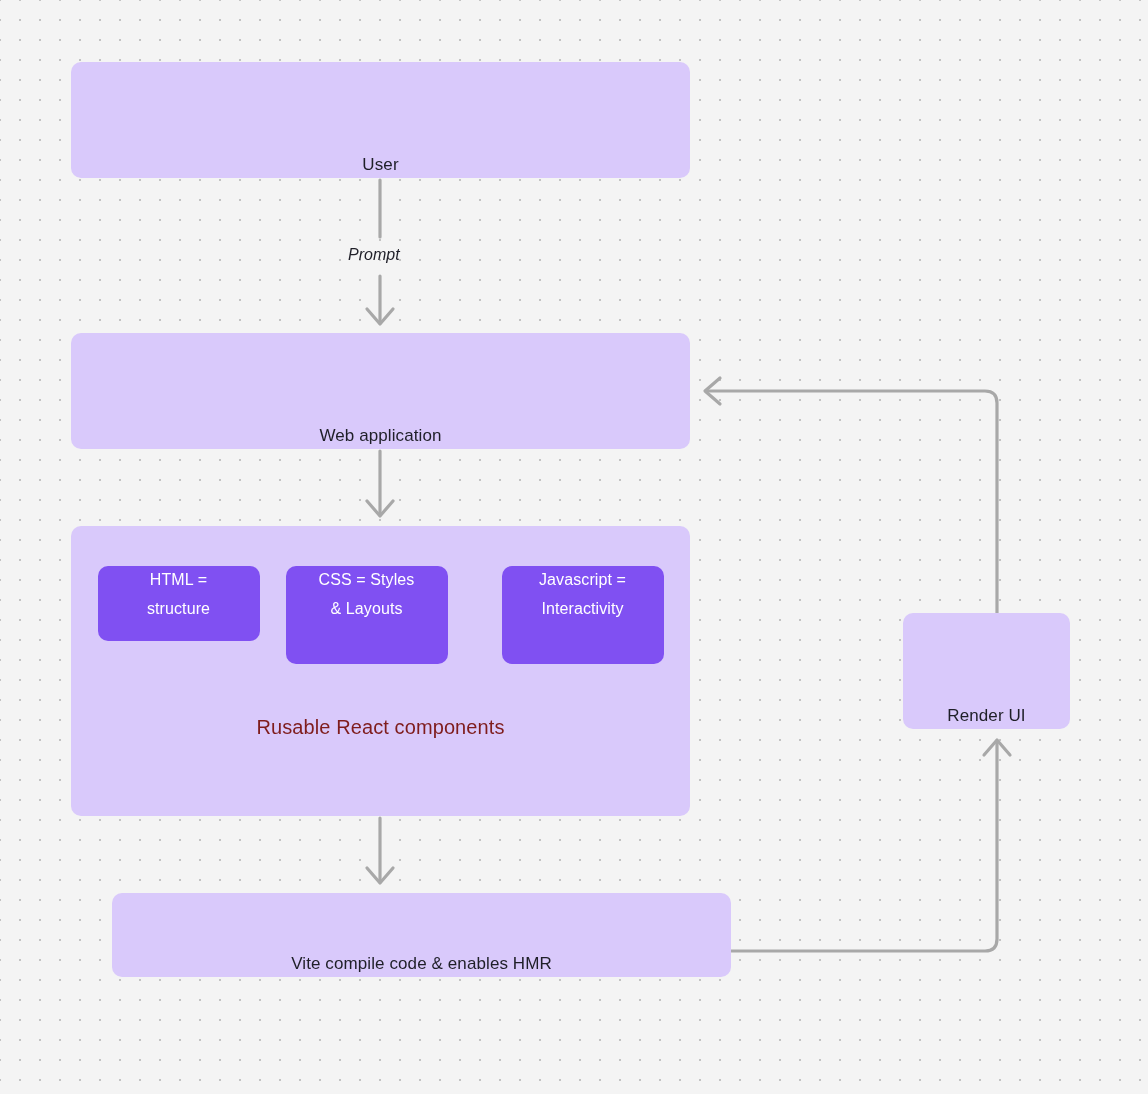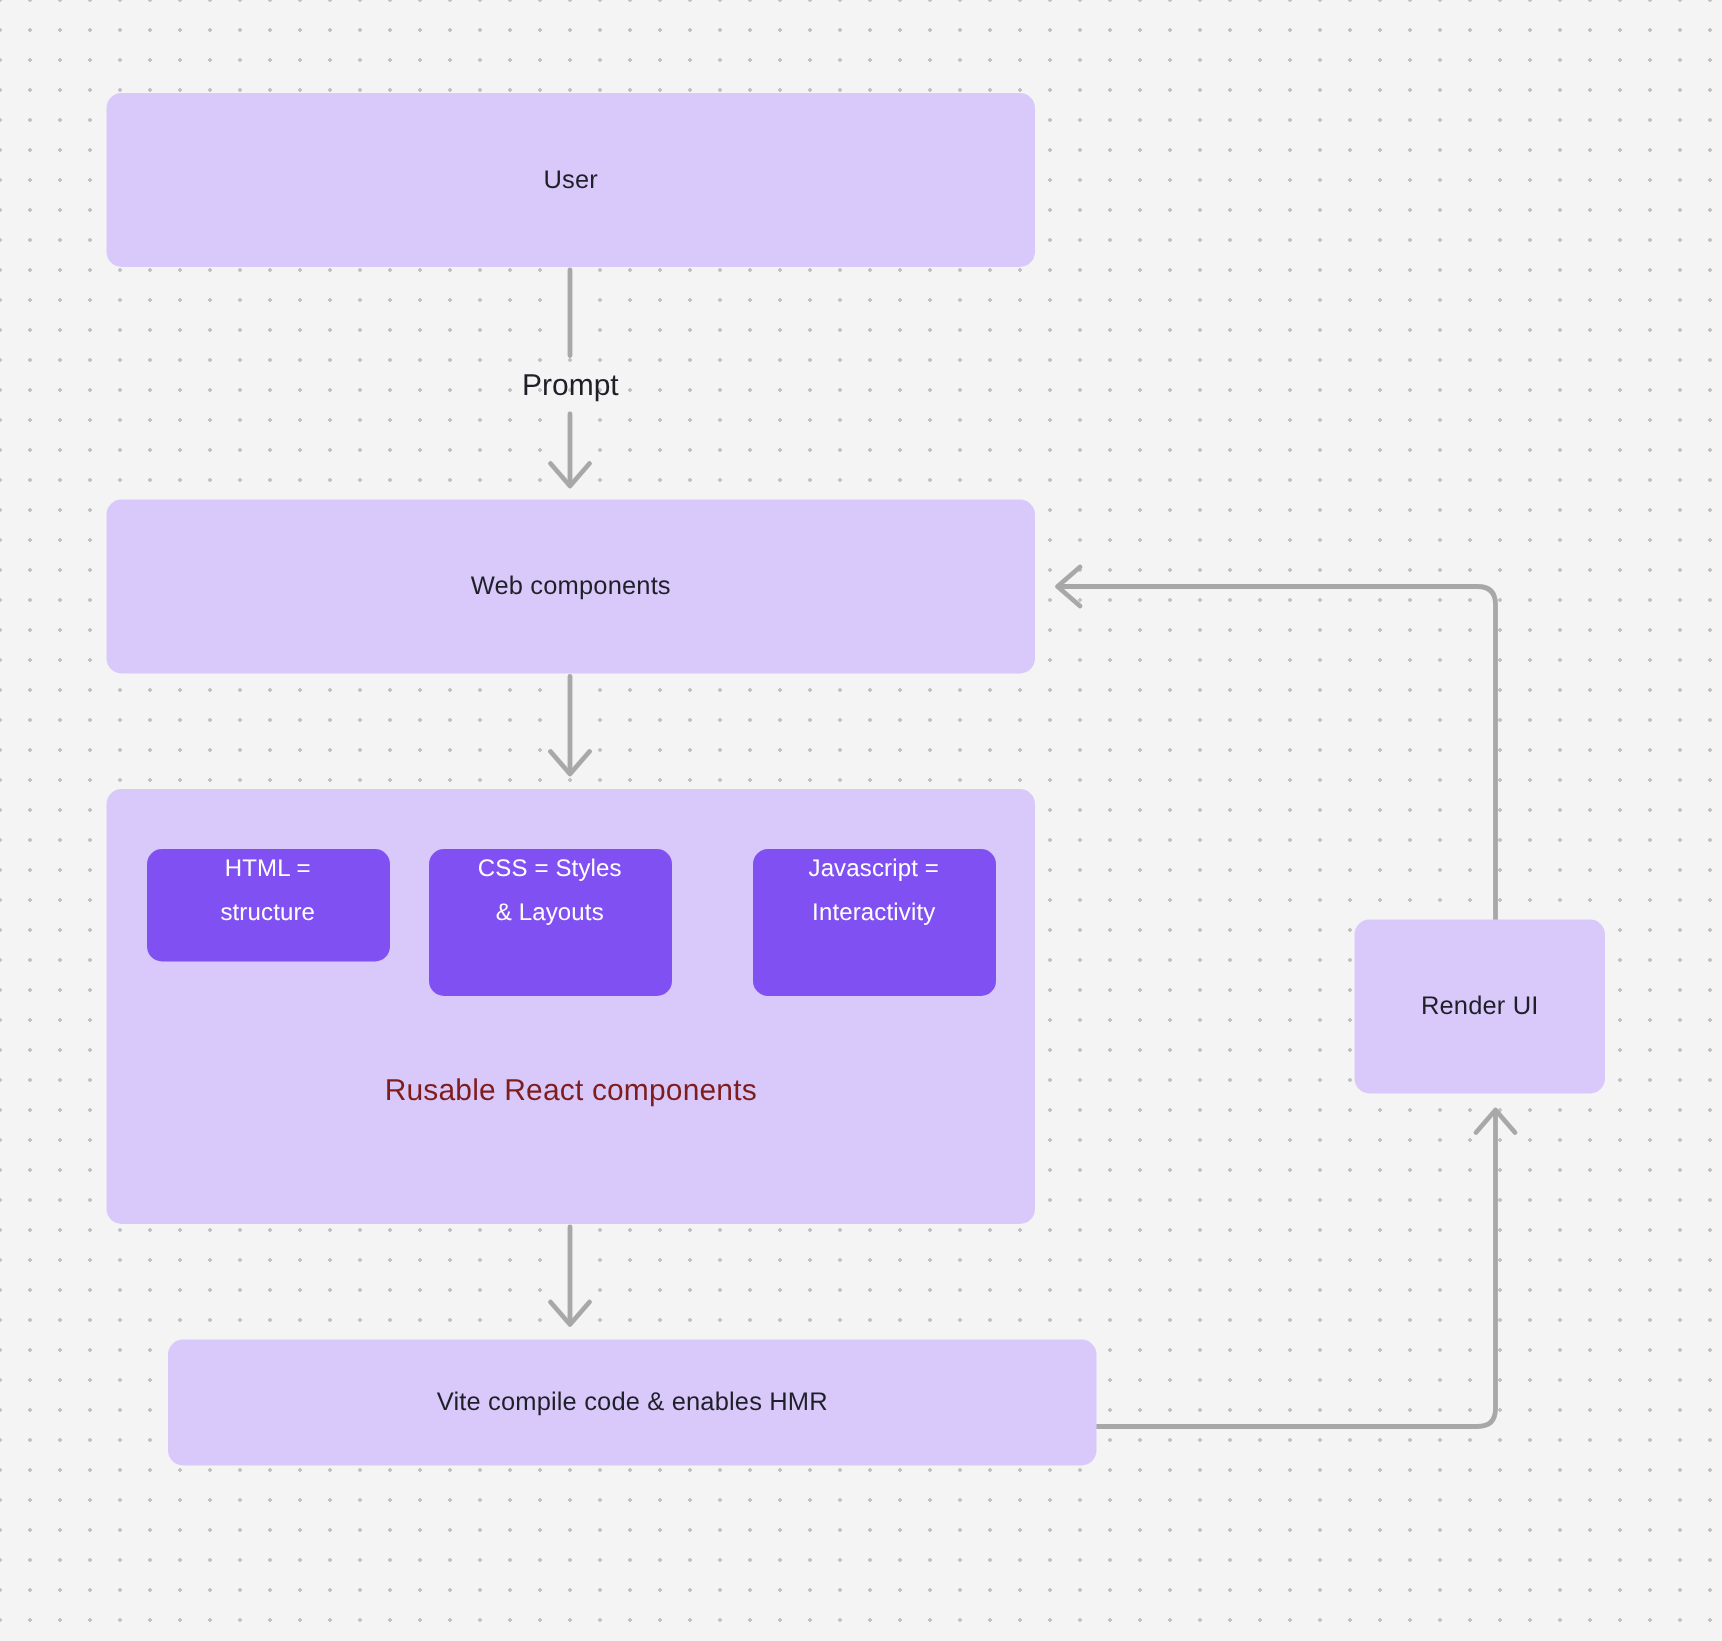--- a/index.html
+++ b/index.html
@@ -23,21 +23,21 @@
     background-image: radial-gradient(circle, #c3c3c3 1.1px, rgba(0,0,0,0) 1.2px);
     background-size: 20px 20px;
     background-position: 10px 10px;
   }
 
   .node {
     position: absolute;
     box-sizing: border-box;
     border-radius: 10px;
     display: flex;
-    align-items: center;
+    align-items: flex-end;
     justify-content: center;
     text-align: center;
     color: #1f1f28;
     font-size: 17px;
     line-height: 1.45;
     letter-spacing: 0.1px;
   }
 
   .node-outer {
     background-color: #d9c9fb;
@@ -79,25 +79,26 @@
     top: 187px;
     width: 619px;
     text-align: center;
     font-size: 20px;
     color: #7f1d1d;
   }
 
   
   .edge-label {
     position: absolute;
-    font-size: 20px;
+    font-size: 16px;
     color: #1f1f28;
     background: transparent;
     padding: 0 4px;
     white-space: nowrap;
+    font-style: italic;
   }
   #label-prompt { left: 344px; top: 246px; }
 
   svg.edges {
     position: absolute;
     left: 0;
     top: 0;
     width: 1148px;
     height: 1094px;
     pointer-events: none;
@@ -149,21 +150,21 @@
       <path class="edge-path" d="M997,613 L997,403 Q997,391 985,391 L707,391"></path>
       <path class="edge-head" d="M720,378 L705,391 L720,404"></path>
     </g>
   </svg>
 
   <div class="node node-outer" id="node-user">
     <span>User</span>
   </div>
 
   <div class="node node-outer" id="node-webapp">
-    <span>Web components</span>
+    <span>Web application</span>
   </div>
 
   <div class="node node-outer" id="node-components">
 
     <div class="inner-row">
       <div class="node-inner box1">
         <div>
           <div>HTML =</div>
           <div>structure</div>
         </div>

